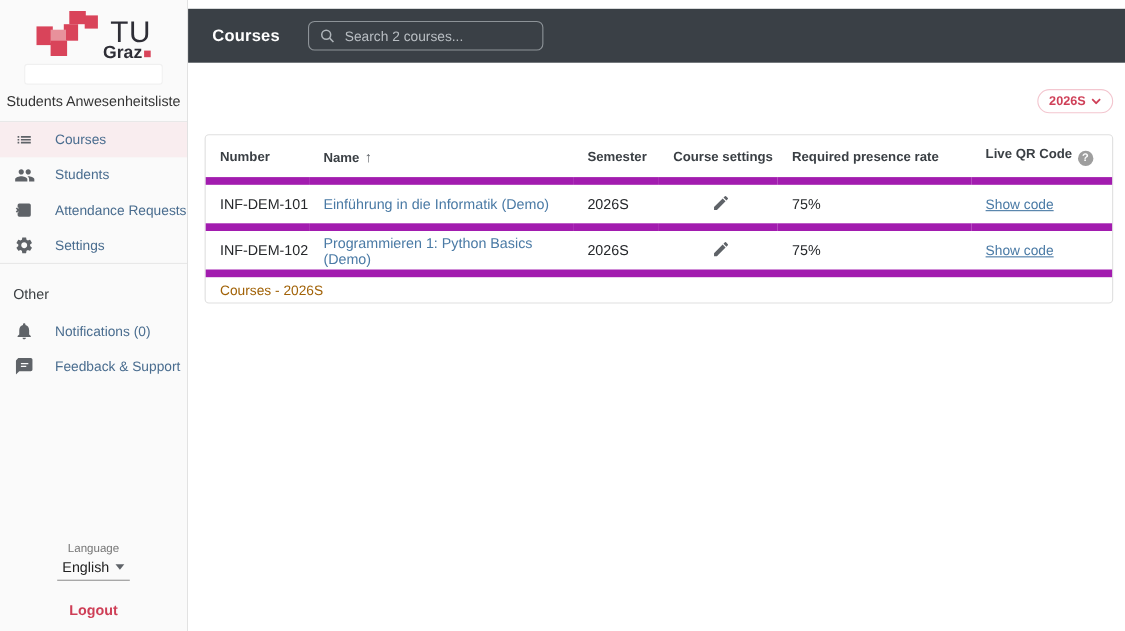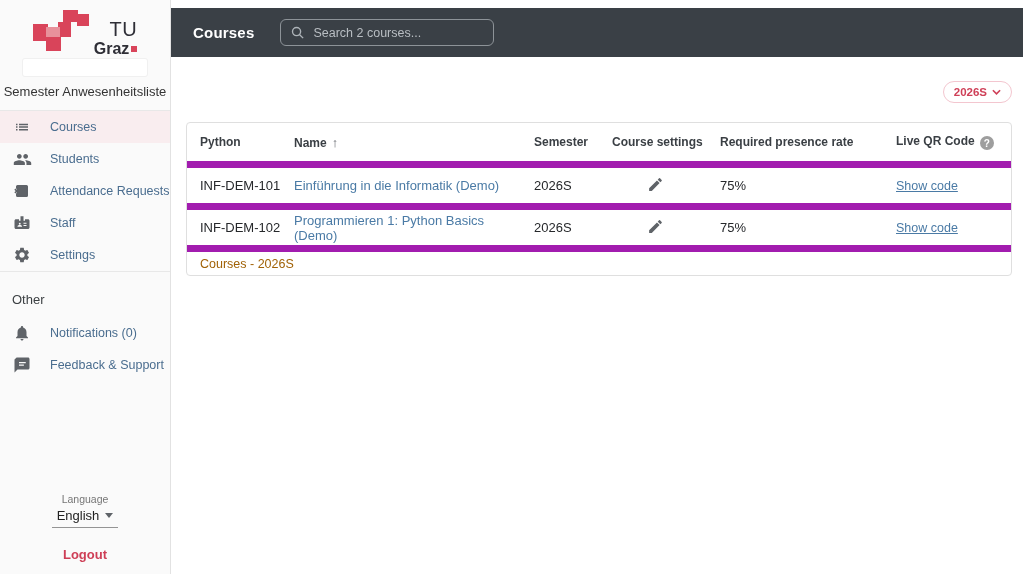--- a/index.html
+++ b/index.html
@@ -5,21 +5,21 @@
   * { box-sizing: border-box; margin: 0; padding: 0; }
   html,body { width:1023px; height:574px; overflow:hidden; }
   body { font-family:"Liberation Sans", sans-serif; background:#fff; color:#26282b; }
   .app { display:flex; width:100%; height:100%; }
 
   
   .sidebar { width:171px; min-width:171px; height:574px; background:#fafafa;
     border-right:1px solid #e2e2e2; display:flex; flex-direction:column; }
   .logo { margin-top:10px; display:flex; justify-content:center; align-items:flex-start; gap:4px; height:44px; }
   .logo-text { display:flex; flex-direction:column; align-items:flex-end; margin-top:6px; }
-  .logo-tu { font-size:20px; line-height:26px; font-weight:500; color:#2e2e36; letter-spacing:0.5px; }
+  .logo-tu { font-size:27px; line-height:26px; font-weight:500; color:#2e2e36; letter-spacing:0.5px; }
   .logo-graz-row { display:flex; align-items:center; gap:2px; margin-top:-2px; }
   .logo-graz { font-size:16px; font-weight:700; color:#2e2e36; }
   .logo-sq { width:6px; height:6px; background:#d9445a; display:inline-block; }
   .whitebox { width:124px; height:17px; background:#ffffff; margin:5px auto 0;
     box-shadow:0 0 0 1px rgba(0,0,0,0.04); border-radius:2px; }
   .app-title { margin-top:8px; margin-bottom:11px; text-align:center; font-size:13px; color:#343434; }
   .sb-divider { border-top:1px solid #e8e8e8; width:100%; }
   .nav-item { height:32px; display:flex; align-items:center; padding-left:12px; cursor:pointer; }
   .nav-item.active { background:#f9edef; }
   .nav-item .nav-icon { width:20px; height:20px; display:flex; align-items:center; justify-content:center; margin-right:18px; }
@@ -90,21 +90,21 @@
       <div class="logo-text">
         <span class="logo-tu">TU</span>
         <span class="logo-graz-row">
           <span class="logo-graz">Graz</span>
           <span class="logo-sq"></span>
         </span>
       </div>
     </div>
 
     <div class="whitebox"></div>
-    <div class="app-title">Semester Anwesenheitsliste</div>
+    <div class="app-title">Students Anwesenheitsliste</div>
 
     <div class="sb-divider"></div>
 
     <nav>
       <div class="nav-item active">
         <span class="nav-icon">
           <svg width="18" height="18" viewBox="0 0 24 24">
               <path d="M4 7.5h2v2H4zm0 3.5h2v2H4zm0 3.5h2v2H4zM8 7.5h12v2H8zm0 3.5h12v2H8zm0 3.5h12v2H8z"></path>
             </svg>
         </span>
@@ -119,28 +119,20 @@
         <span class="nav-label">Students</span>
       </div>
       <div class="nav-item">
         <span class="nav-icon">
           <svg width="18" height="18" viewBox="0 0 24 24" fill="none" stroke="#5f6368" stroke-width="2">
             <path d="M5 9V6a1 1 0 0 1 1-1h12a1 1 0 0 1 1 1v12a1 1 0 0 1-1 1H6a1 1 0 0 1-1-1v-3"></path>
             <path d="M2.5 9.5l5 5M7.5 9.5l-5 5"></path>
           </svg>
         </span>
         <span class="nav-label">Attendance Requests</span>
-      </div>
-      <div class="nav-item">
-        <span class="nav-icon">
-          <svg width="18" height="18" viewBox="0 0 24 24">
-              <path d="M14 3h-4v4h4V3zM20 7h-4v2h-2V7h-4v2H8V7H4c-1.1 0-2 .9-2 2v9c0 1.1.9 2 2 2h16c1.1 0 2-.9 2-2V9c0-1.1-.9-2-2-2zM9 11.75a1.25 1.25 0 1 1 0 2.5 1.25 1.25 0 0 1 0-2.5zM12 17H6v-.75c0-1 2-1.55 3-1.55s3 .55 3 1.55V17zm6-1h-4v-1.5h4V16zm0-3h-4v-1.5h4V13z"></path>
-            </svg>
-        </span>
-        <span class="nav-label">Staff</span>
       </div>
       <div class="nav-item">
         <span class="nav-icon">
           <svg width="18" height="18" viewBox="0 0 24 24">
               <path d="M19.14 12.94c.04-.3.06-.61.06-.94 0-.32-.02-.64-.07-.94l2.03-1.58c.18-.14.23-.41.12-.61l-1.92-3.32c-.12-.22-.37-.29-.59-.22l-2.39.96c-.5-.38-1.03-.7-1.62-.94l-.36-2.54c-.04-.24-.24-.41-.48-.41h-3.84c-.24 0-.43.17-.47.41l-.36 2.54c-.59.24-1.13.57-1.62.94l-2.39-.96c-.22-.08-.47 0-.59.22L2.74 8.87c-.12.21-.08.47.12.61l2.03 1.58c-.05.3-.09.63-.09.94s.02.64.07.94l-2.03 1.58c-.18.14-.23.41-.12.61l1.92 3.32c.12.22.37.29.59.22l2.39-.96c.5.38 1.03.7 1.62.94l.36 2.54c.05.24.24.41.48.41h3.84c.24 0 .44-.17.47-.41l.36-2.54c.59-.24 1.13-.56 1.62-.94l2.39.96c.22.08.47 0 .59-.22l1.92-3.32c.12-.22.07-.47-.12-.61l-2.01-1.58zM12 15.6c-1.98 0-3.6-1.62-3.6-3.6s1.62-3.6 3.6-3.6 3.6 1.62 3.6 3.6-1.62 3.6-3.6 3.6z"></path>
             </svg>
         </span>
         <span class="nav-label">Settings</span>
       </div>
     </nav>
@@ -202,21 +194,21 @@
         <colgroup>
           <col class="c-number">
             <col class="c-name">
             <col class="c-sem">
           <col class="c-set">
             <col class="c-rate">
             <col class="c-qr">
         </colgroup>
         <thead>
           <tr>
-            <th>Python</th>
+            <th>Number</th>
             <th class="sortable">
               <span>Name</span><span class="sort-arrow">↑</span>
             </th>
             <th>Semester</th>
             <th>Course settings</th>
             <th>Required presence rate</th>
             <th>
               <span>Live QR Code</span><span class="help-icon"></span>
             </th>
           </tr>

